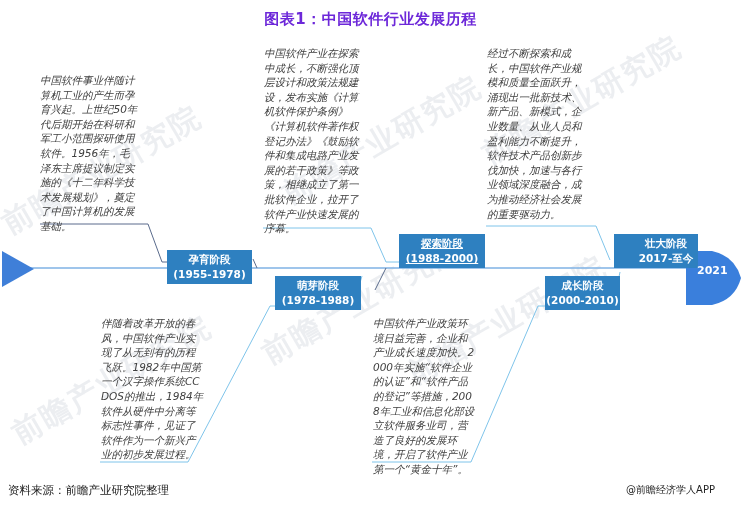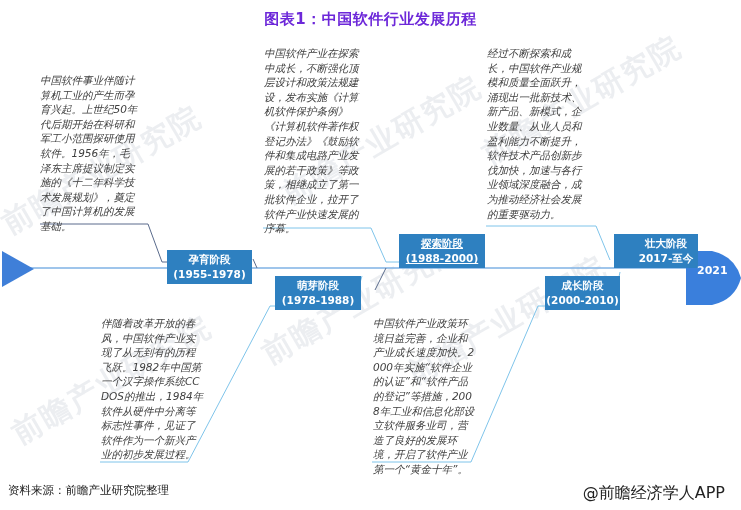--- a/index.html
+++ b/index.html
@@ -6,21 +6,21 @@
   body { width: 741px; height: 510px; position: relative; overflow: hidden;
          font-family: "DejaVu Sans", "Liberation Sans", sans-serif; color: #333; }
   .title { position: absolute; top: 10px; left: 0; width: 741px; text-align: center;
            font-size: 15px; font-weight: bold; color: #6d28d9; letter-spacing: 0.5px; }
   .desc { position: absolute; font-size: 10.5px; line-height: 14.6px; color: #404040; word-break: break-all; font-style: italic; }
   .stage { position: absolute; background: #2e80c0; color: #fff; font-weight: bold;
            font-size: 10.5px; line-height: 15px; text-align: center; padding: 2px 0; }
   svg.lines { position: absolute; top: 0; left: 0; }
   .endcap-label { position: absolute; color: #fff; font-weight: bold; font-size: 11px; }
   .footer-left { position: absolute; left: 8px; top: 483px; font-size: 11.5px; color: #222; }
-  .footer-right { position: absolute; right: 16px; top: 483px; font-size: 16px; color: #222; }
+  .footer-right { position: absolute; right: 26px; top: 483px; font-size: 10px; color: #222; }
   .wm { position: absolute; font-size: 30px; font-weight: bold; color: rgba(200,205,215,0.35);
         transform: rotate(-30deg); white-space: nowrap; pointer-events: none; letter-spacing: 2px; }
 </style>
 </head>
 <body>
 
 <div class="wm" style="left:-10px; top:150px;">前瞻产业研究院</div>
 <div class="wm" style="left:270px; top:120px;">前瞻产业研究院</div>
 <div class="wm" style="left:470px; top:80px;">前瞻产业研究院</div>
 <div class="wm" style="left:0px; top:360px;">前瞻产业研究院</div>

